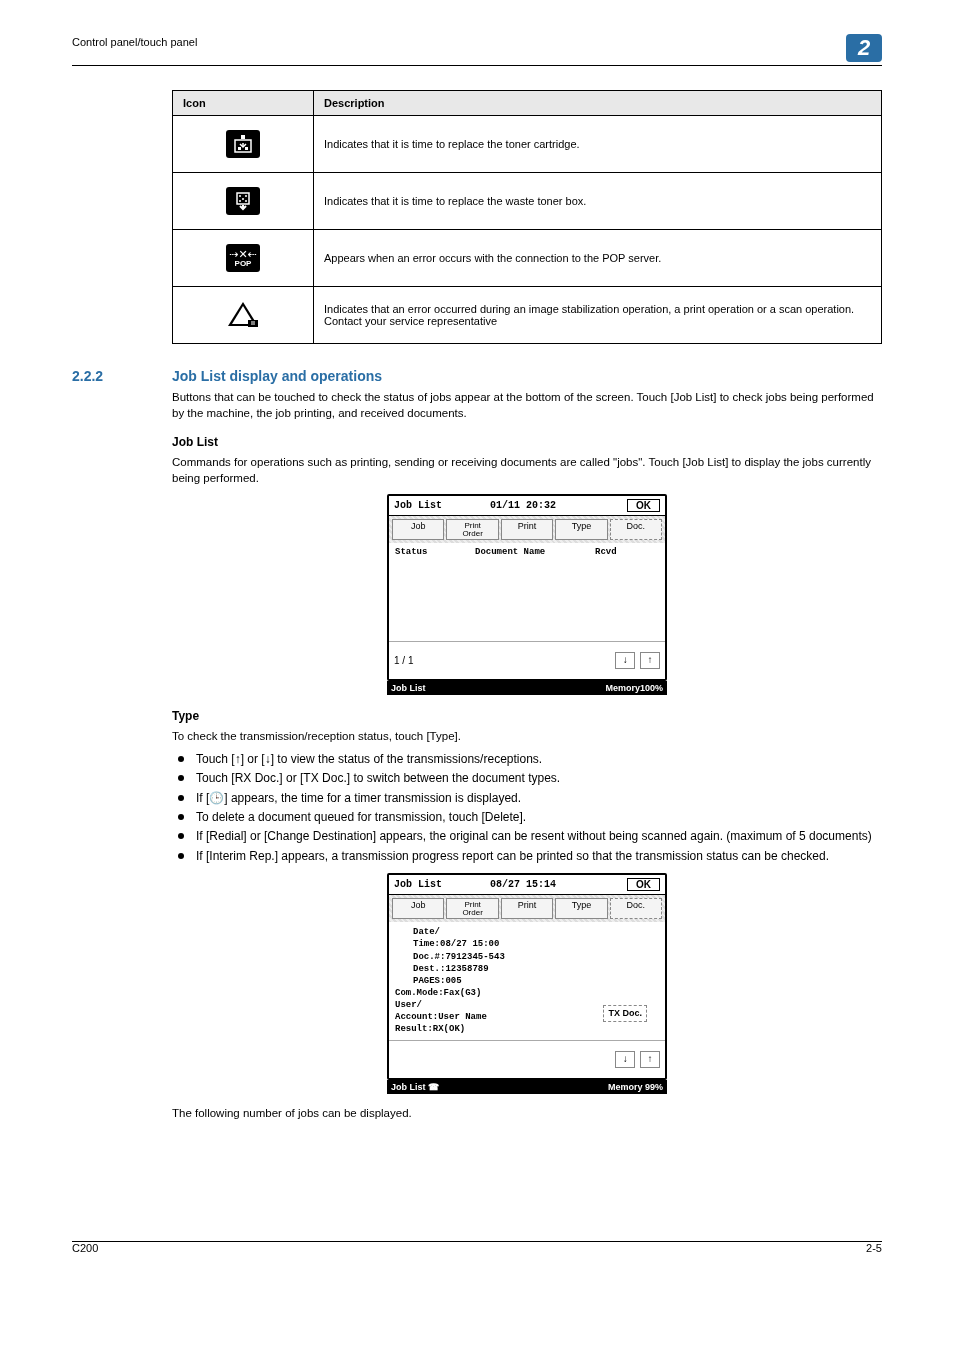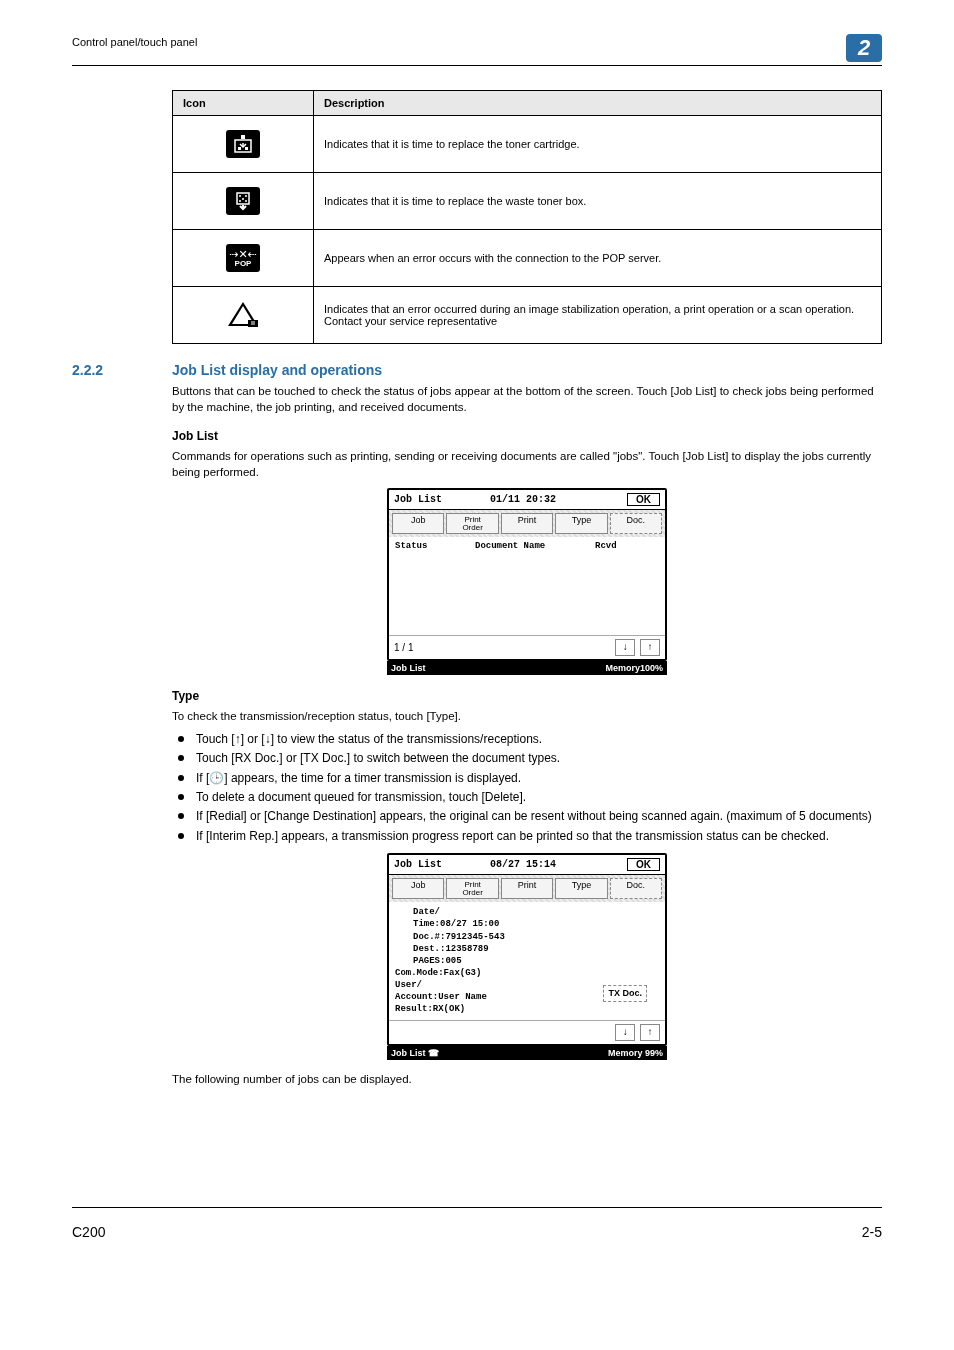--- a/index.html
+++ b/index.html
@@ -38,21 +38,21 @@
     border-radius: 4px;
     position: relative;
     top: 6px;
   }
   .content {
     margin-left: 100px;
   }
   table.icon-table {
     width: 100%;
     border-collapse: collapse;
-    margin-bottom: 18px;
+    margin-bottom: 24px;
     padding-left: 32px;
   }
   table.icon-table th, table.icon-table td {
     border: 1px solid #000;
     vertical-align: middle;
     padding: 6px 10px;
     font-size: 11px;
     text-align: left;
   }
   table.icon-table th {
@@ -182,21 +182,21 @@
     display:flex;
     font-weight:bold;
     font-size:9px;
     margin-bottom: 4px;
   }
   .scr-cols span { display:inline-block; }
   .scr-footer-inner {
     display: flex;
     justify-content: space-between;
     align-items: center;
-    padding: 3px 5px;
+    padding: 10px 5px;
     border-top: 1px solid #aaa;
     font-family: Arial, sans-serif;
   }
   .arrow-btn {
     border: 1px solid #888;
     width: 18px;
     height: 15px;
     text-align: center;
     line-height: 14px;
     display: inline-block;
@@ -220,22 +220,22 @@
     padding: 1px 4px;
     position:absolute;
     right:18px;
     bottom:18px;
   }
   .page-footline {
     border-top: 1px solid #000;
     margin-top: 120px;
     display: flex;
     justify-content: space-between;
-    font-size: 14px;
-    padding-top: 16px;
+    font-size: 11px;
+    padding-top: 0;
   }
   .stacked { font-size:8px; line-height:0.95; }
 </style>
 </head>
 <body>
 
 <div class="page">
 
   <div class="running-head">
     <span class="left">Control panel/touch panel</span>

